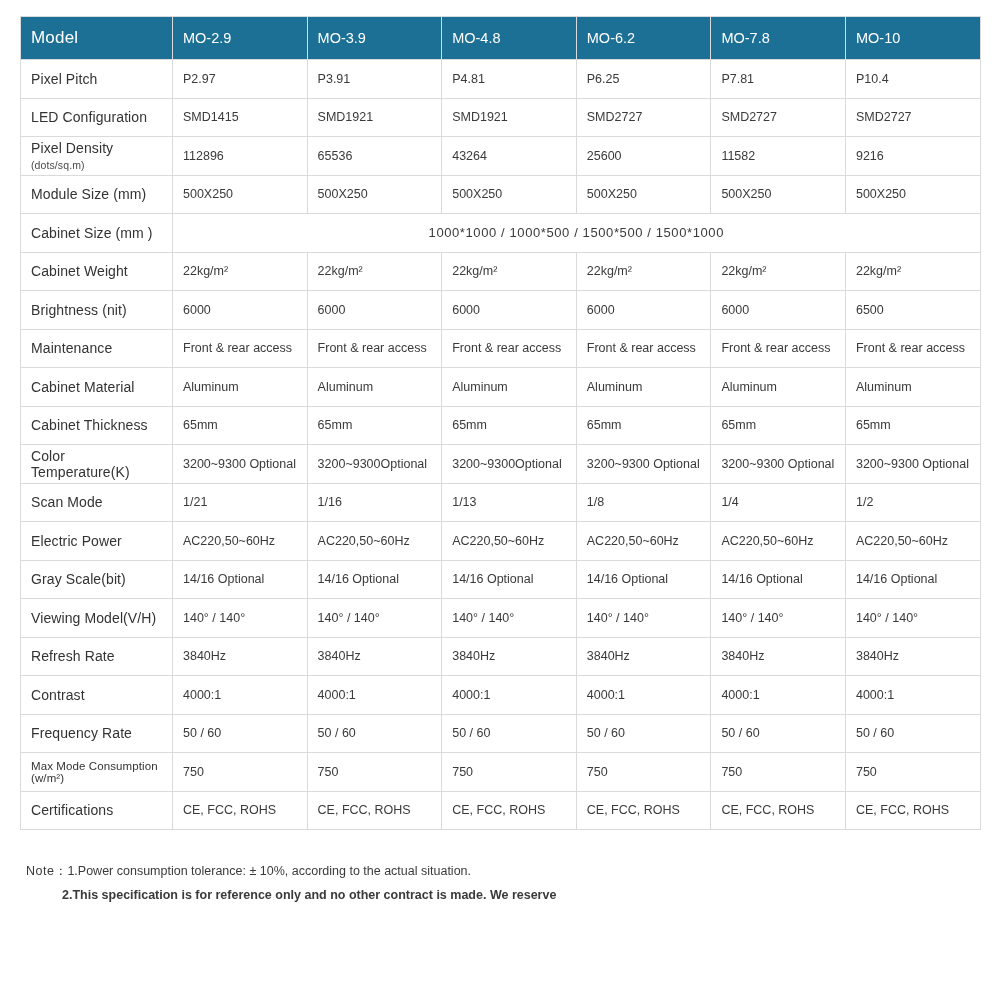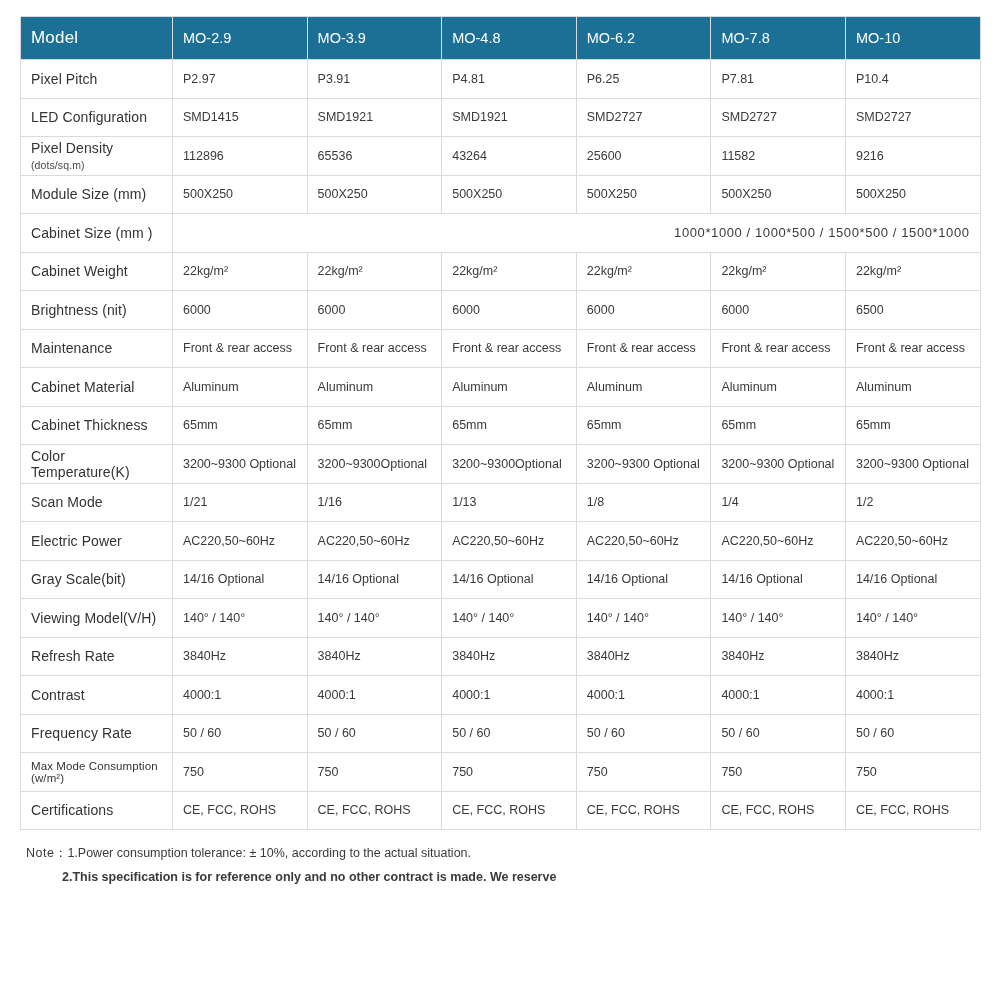--- a/index.html
+++ b/index.html
@@ -61,27 +61,27 @@
   }
   tbody td.label.small {
     font-size: 11.5px;
   }
   tbody td.val {
     font-size: 12.5px;
     color: #3a3a3a;
   }
   tbody td.merged {
     font-size: 13px;
-    text-align: right;
+    text-align: center;
     letter-spacing: 0.6px;
     color: #3a3a3a;
   }
 
   .notes {
-    margin-top: 12px;
+    margin-top: 30px;
     padding-left: 6px;
     font-size: 12.5px;
     color: #3a3a3a;
     line-height: 1.9;
   }
   .notes .n1 { display: block; }
   .notes .n2 { display: block; padding-left: 36px; font-weight: bold; }
   .note-label { letter-spacing: 0.5px; }
 </style>
 </head>

